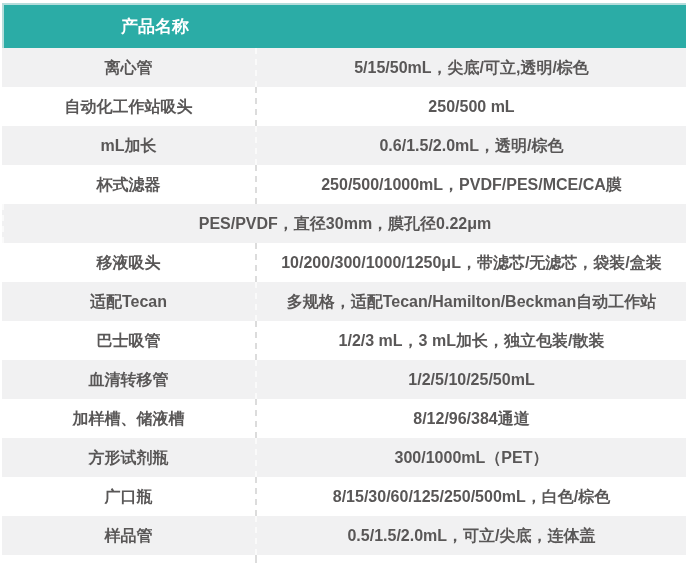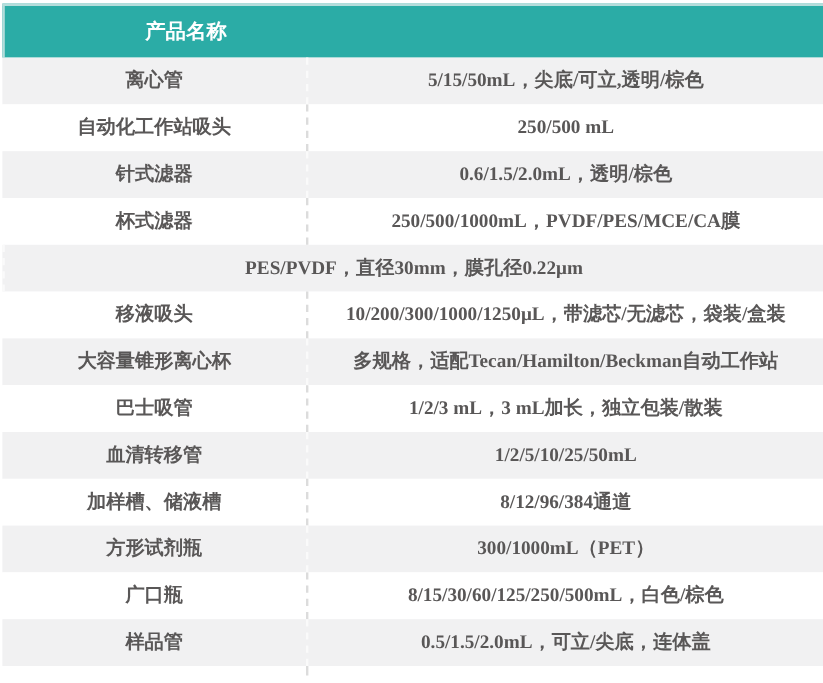--- a/index.html
+++ b/index.html
@@ -40,21 +40,21 @@
     align-items: center;
     justify-content: center;
     text-align: center;
     color: #595757;
     font-weight: bold;
     font-size: 16px;
     line-height: 21px;
     padding: 9px 6px;
   }
   .td-name { width: 253px; }
-  .td-spec { flex: 1; border-left: 2px dashed #DCDCDC; font-family: Liberation Serif, serif; }
+  .td-spec { flex: 1; border-left: 2px dashed #DCDCDC; }
   .tr.striped .td-spec { border-left-color: #FAFAFA; }
   .td-spec .spec-text {
     display: inline-block;
     max-width: 392px;
   }
   
   .divider-tail {
     position: absolute;
     left: 253px;
     bottom: -8px;
@@ -77,21 +77,21 @@
           <span class="spec-text">5/15/50mL，尖底/可立,透明/棕色</span>
         </div>
       </div>
       <div class="tr">
         <div class="td td-name">自动化工作站吸头</div>
         <div class="td td-spec">
           <span class="spec-text">250/500 mL</span>
         </div>
       </div>
       <div class="tr striped">
-        <div class="td td-name">针式滤器</div>
+        <div class="td td-name">mL加长</div>
         <div class="td td-spec">
           <span class="spec-text">0.6/1.5/2.0mL，透明/棕色</span>
         </div>
       </div>
       <div class="tr">
         <div class="td td-name">杯式滤器</div>
         <div class="td td-spec">
           <span class="spec-text">250/500/1000mL，PVDF/PES/MCE/CA膜</span>
         </div>
       </div>
@@ -100,21 +100,21 @@
           <span class="spec-text">PES/PVDF，直径30mm，膜孔径0.22μm</span>
         </div>
       </div>
       <div class="tr">
         <div class="td td-name">移液吸头</div>
         <div class="td td-spec">
           <span class="spec-text">10/200/300/1000/1250μL，带滤芯/无滤芯，袋装/盒装</span>
         </div>
       </div>
       <div class="tr striped">
-        <div class="td td-name">大容量锥形离心杯</div>
+        <div class="td td-name">适配Tecan</div>
         <div class="td td-spec">
           <span class="spec-text">多规格，适配Tecan/Hamilton/Beckman自动工作站</span>
         </div>
       </div>
       <div class="tr">
         <div class="td td-name">巴士吸管</div>
         <div class="td td-spec">
           <span class="spec-text">1/2/3 mL，3 mL加长，独立包装/散装</span>
         </div>
       </div>

